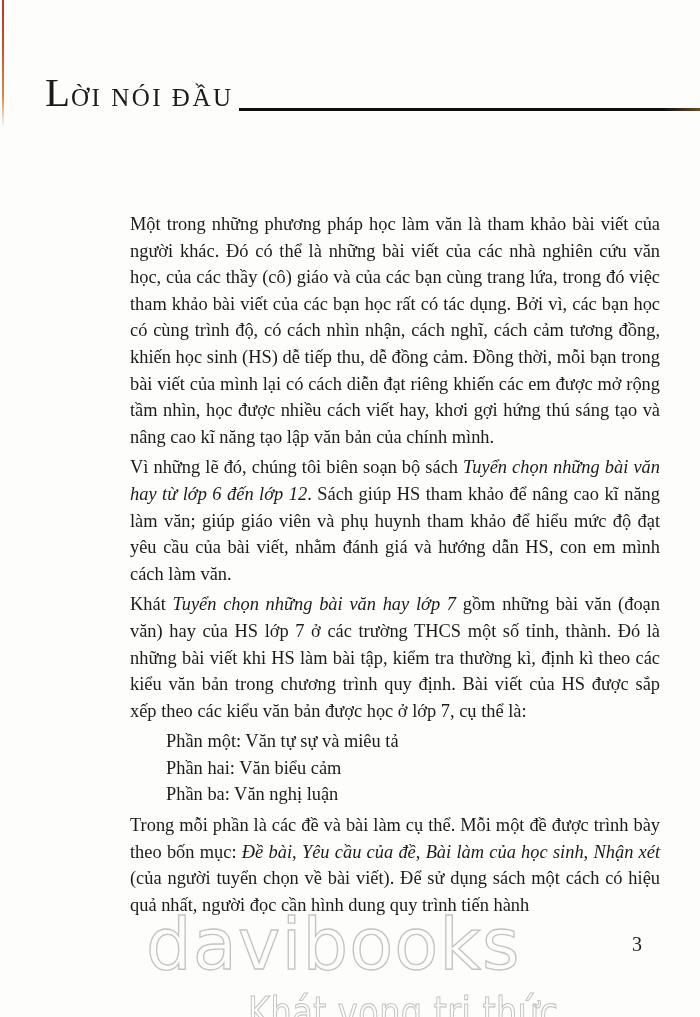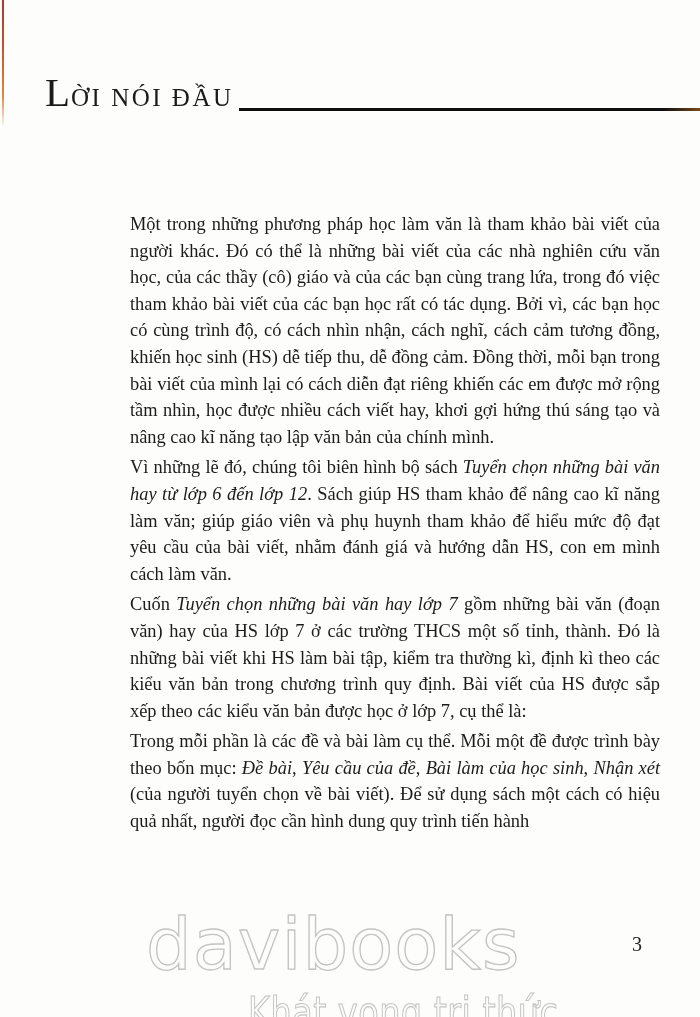--- a/index.html
+++ b/index.html
@@ -120,22 +120,27 @@
 
   <div class="edge-line"></div>
 
   <header class="chapter-header">
     <h1 class="chapter-title"><span class="initial">L</span><span class="rest">ỜI NÓI ĐẦU</span></h1>
     <div class="title-rule"></div>
   </header>
 
   <main class="content">
       <p class="para"><span>Một trong những phương pháp học làm văn là tham khảo bài viết của người khác. Đó có thể là những bài viết của các nhà nghiên cứu văn học, của các thầy (cô) giáo và của các bạn cùng trang lứa, trong đó việc tham khảo bài viết của các bạn học rất có tác dụng. Bởi vì, các bạn học có cùng trình độ, có cách nhìn nhận, cách nghĩ, cách cảm tương đồng, khiến học sinh (HS) dễ tiếp thu, dễ đồng cảm. Đồng thời, mỗi bạn trong bài viết của mình lại có cách diễn đạt riêng khiến các em được mở rộng tầm nhìn, học được nhiều cách viết hay, khơi gợi hứng thú sáng tạo và nâng cao kĩ năng tạo lập văn bản của chính mình.</span></p>
-      <p class="para"><span>Vì những lẽ đó, chúng tôi biên hình bộ sách </span><span class="it">Tuyển chọn những bài văn hay từ lớp 6 đến lớp 12</span><span>. Sách giúp HS tham khảo để nâng cao kĩ năng làm văn; giúp giáo viên và phụ huynh tham khảo để hiểu mức độ đạt yêu cầu của bài viết, nhằm đánh giá và hướng dẫn HS, con em mình cách làm văn.</span></p>
-      <p class="para"><span>Cuốn </span><span class="it">Tuyển chọn những bài văn hay lớp 7</span><span> gồm những bài văn (đoạn văn) hay của HS lớp 7 ở các trường THCS một số tỉnh, thành. Đó là những bài viết khi HS làm bài tập, kiểm tra thường kì, định kì theo các kiểu văn bản trong chương trình quy định. Bài viết của HS được sắp xếp theo các kiểu văn bản được học ở lớp 7, cụ thể là:</span></p>
+      <p class="para"><span>Vì những lẽ đó, chúng tôi biên soạn bộ sách </span><span class="it">Tuyển chọn những bài văn hay từ lớp 6 đến lớp 12</span><span>. Sách giúp HS tham khảo để nâng cao kĩ năng làm văn; giúp giáo viên và phụ huynh tham khảo để hiểu mức độ đạt yêu cầu của bài viết, nhằm đánh giá và hướng dẫn HS, con em mình cách làm văn.</span></p>
+      <p class="para"><span>Khát </span><span class="it">Tuyển chọn những bài văn hay lớp 7</span><span> gồm những bài văn (đoạn văn) hay của HS lớp 7 ở các trường THCS một số tỉnh, thành. Đó là những bài viết khi HS làm bài tập, kiểm tra thường kì, định kì theo các kiểu văn bản trong chương trình quy định. Bài viết của HS được sắp xếp theo các kiểu văn bản được học ở lớp 7, cụ thể là:</span></p>
+      <div class="plist">
+        <div class="plist-item">Phần một: Văn tự sự và miêu tả</div>
+        <div class="plist-item">Phần hai: Văn biểu cảm</div>
+        <div class="plist-item">Phần ba: Văn nghị luận</div>
+      </div>
       <p class="para"><span>Trong mỗi phần là các đề và bài làm cụ thể. Mỗi một đề được trình bày theo bốn mục: </span><span class="it">Đề bài</span><span>, </span><span class="it">Yêu cầu của đề</span><span>, </span><span class="it">Bài làm của học sinh</span><span>, </span><span class="it">Nhận xét</span><span> (của người tuyển chọn về bài viết). Để sử dụng sách một cách có hiệu quả nhất, người đọc cần hình dung quy trình tiến hành</span></p>
     </main>
 
   <div class="watermark">
     <div class="wm-brand">davibooks</div>
     <div class="wm-slogan">Khát vọng tri thức</div>
     <div class="wm-underline"></div>
   </div>
 
   <div class="page-number">3</div>

